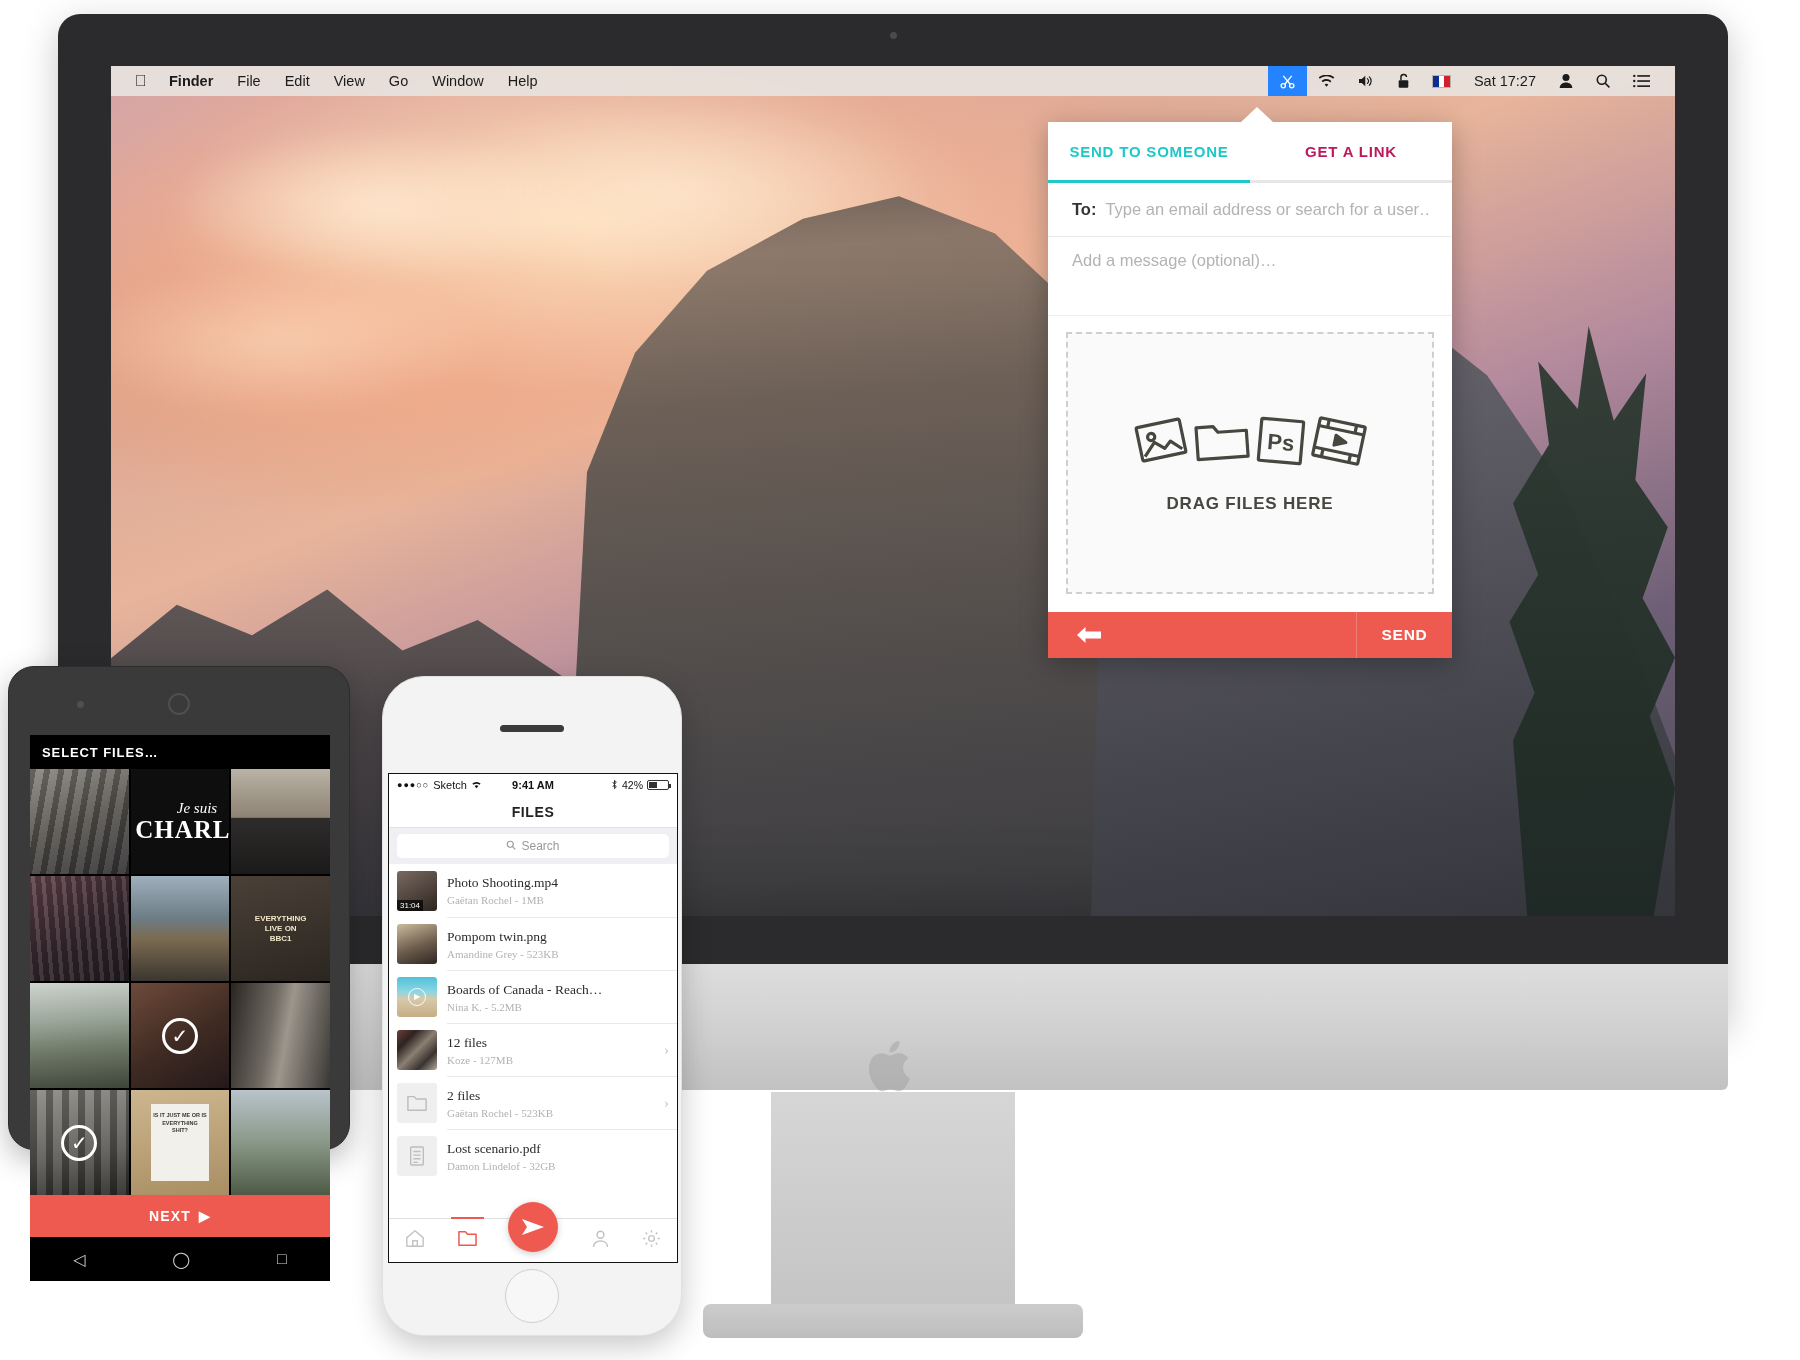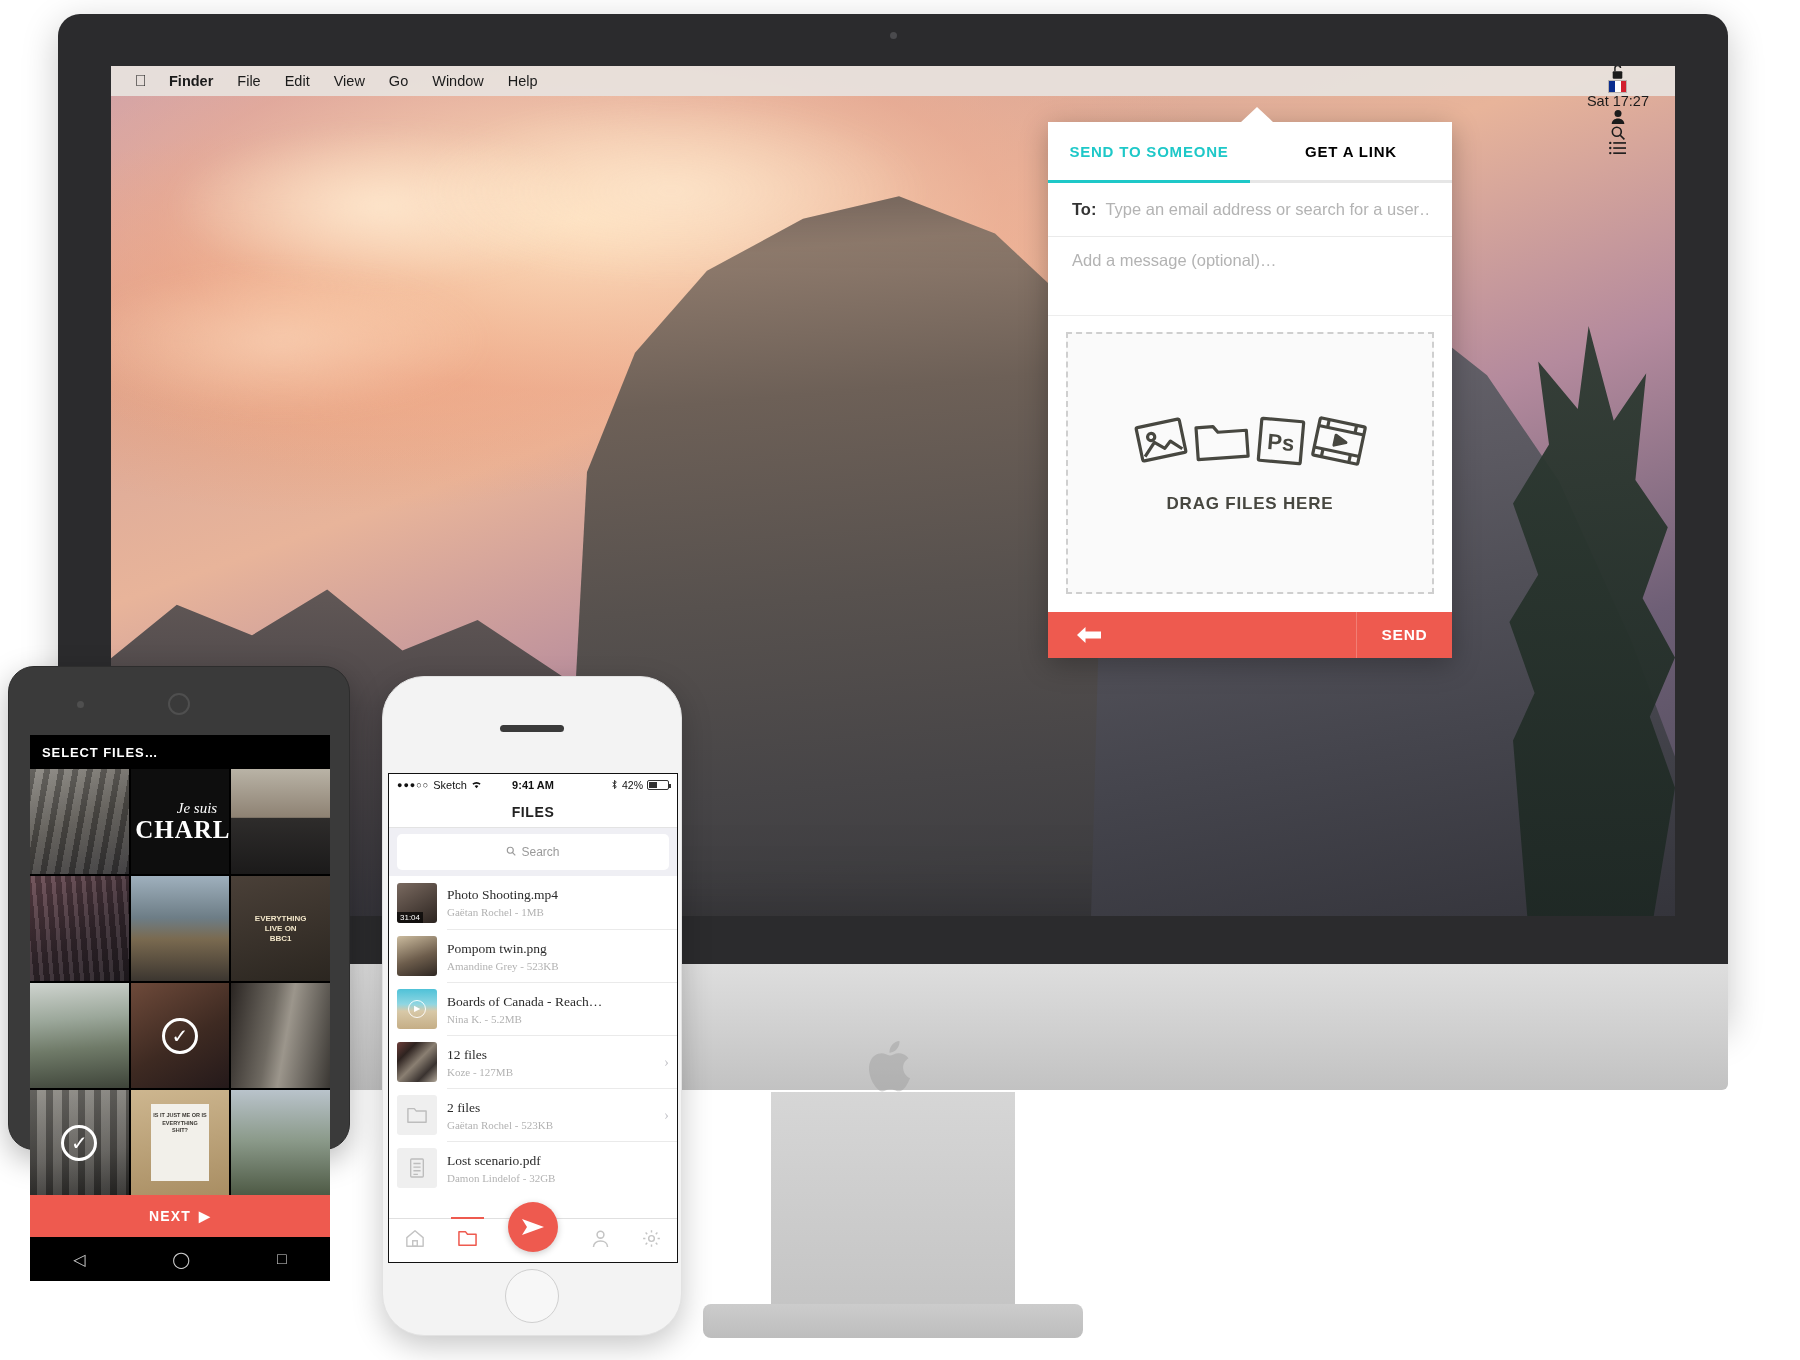--- a/index.html
+++ b/index.html
@@ -90,21 +90,21 @@
     position: absolute; left: 0; top: 0; right: 0; height: 30px;
     background: rgba(231,226,222,.93);
     display: flex; align-items: center;
     font-size: 14.5px; color: #1b1b1b;
     z-index: 5;
   }
   .mb-left { display: flex; align-items: center; gap: 0; padding-left: 14px; }
   .mb-item { padding: 16px 12px; line-height: 30px; white-space: nowrap; }
   .mb-item.bold { font-weight: bold; }
   .mb-apple { padding: 0 10px; font-size: 16px; line-height: 28px; }
-  .mb-right { margin-left: auto; display: flex; align-items: center; padding-right: 14px; gap: 0; flex-direction: column; }
+  .mb-right { margin-left: auto; display: flex; align-items: center; padding-right: 14px; gap: 0; }
   .mb-ricon { padding: 0 11px; line-height: 30px; display: flex; align-items: center; }
   .mb-ricon.active { background: #2484ff; color: #fff; height: 30px; }
   .mb-clock { padding: 0 12px; font-size: 14.5px; white-space: nowrap; }
   .flag { width: 19px; height: 13px; display: inline-block; border: .5px solid rgba(0,0,0,.2); }
   .flag i { display: block; float: left; width: 33.33%; height: 100%; }
 
   
   .popup {
     position: absolute; left: 937px; top: 56px; width: 404px; height: 536px;
     background: #fff; z-index: 10;
@@ -113,21 +113,21 @@
   }
   .popup-arrow {
     position: absolute; left: 192px; top: -15px; width: 0; height: 0;
     border-left: 17px solid transparent; border-right: 17px solid transparent;
     border-bottom: 16px solid #fff;
   }
   .tabs { display: flex; height: 58px; }
   .tab {
     flex: 1; display: flex; align-items: center; justify-content: center;
     font-size: 15px; font-weight: bold; letter-spacing: .8px;
-    color: #000000; position: relative;
+    color: #be185d; position: relative;
   }
   .tab.active { color: #1ec8c8; }
   .tab-underline { height: 3px; display: flex; }
   .tab-underline i { flex: 1; background: #e6e6e6; }
   .tab-underline i.on { background: #1ec8c8; }
 
   .to-row {
     display: flex; align-items: center; height: 54px;
     padding: 0 24px; border-bottom: 1px solid #eaeaea;
     font-size: 16.5px;
@@ -227,21 +227,21 @@
   .ip-carrier { margin-right: 4px; }
   .ip-time { position: absolute; left: 50%; transform: translateX(-50%); font-weight: bold; font-size: 11px; }
   .ip-right { margin-left: auto; display: flex; align-items: center; gap: 4px; font-size: 10.5px; }
   .batt { width: 22px; height: 10px; border: 1px solid #333; border-radius: 2px; position: relative; }
   .batt i { position: absolute; left: 1px; top: 1px; bottom: 1px; width: 42%; background: #333; }
   .batt:after { content:''; position: absolute; right: -3px; top: 3px; width: 2px; height: 4px; background: #333; }
   .ip-navbar { height: 32px; display: flex; align-items: center; justify-content: center;
                font-size: 14px; font-weight: bold; letter-spacing: .6px; color: #222;
                border-bottom: 1px solid #e3e3e3; background: #fff; }
   .ip-searchwrap { background: #efeff4; padding: 6px 8px; }
-  .ip-search { background: #fff; border-radius: 5px; height: 36px; display: flex; align-items: center;
+  .ip-search { background: #fff; border-radius: 5px; height: 24px; display: flex; align-items: center;
                justify-content: center; gap: 5px; color: #9a9a9a; font-size: 12px; }
   .ip-list { background: #fff; }
   .ip-row { display: flex; align-items: center; height: 53px; padding-left: 8px; }
   .ip-row + .ip-row .ip-meta { border-top: 1px solid #eaeaea; }
   .ip-thumb { width: 40px; height: 40px; border-radius: 3px; flex: 0 0 40px; position: relative; overflow: hidden; }
   .ip-thumb.plain { background: #efefef; display: flex; align-items: center; justify-content: center; color: #b6b6b6; }
   .ip-dur { position: absolute; left: 0; bottom: 0; background: rgba(0,0,0,.7); color: #fff;
             font-size: 8px; padding: 1px 3px; }
   .ip-play { position: absolute; left: 50%; top: 50%; width: 18px; height: 18px; margin: -9px 0 0 -9px;
              border: 1.6px solid rgba(255,255,255,.92); border-radius: 50%;

